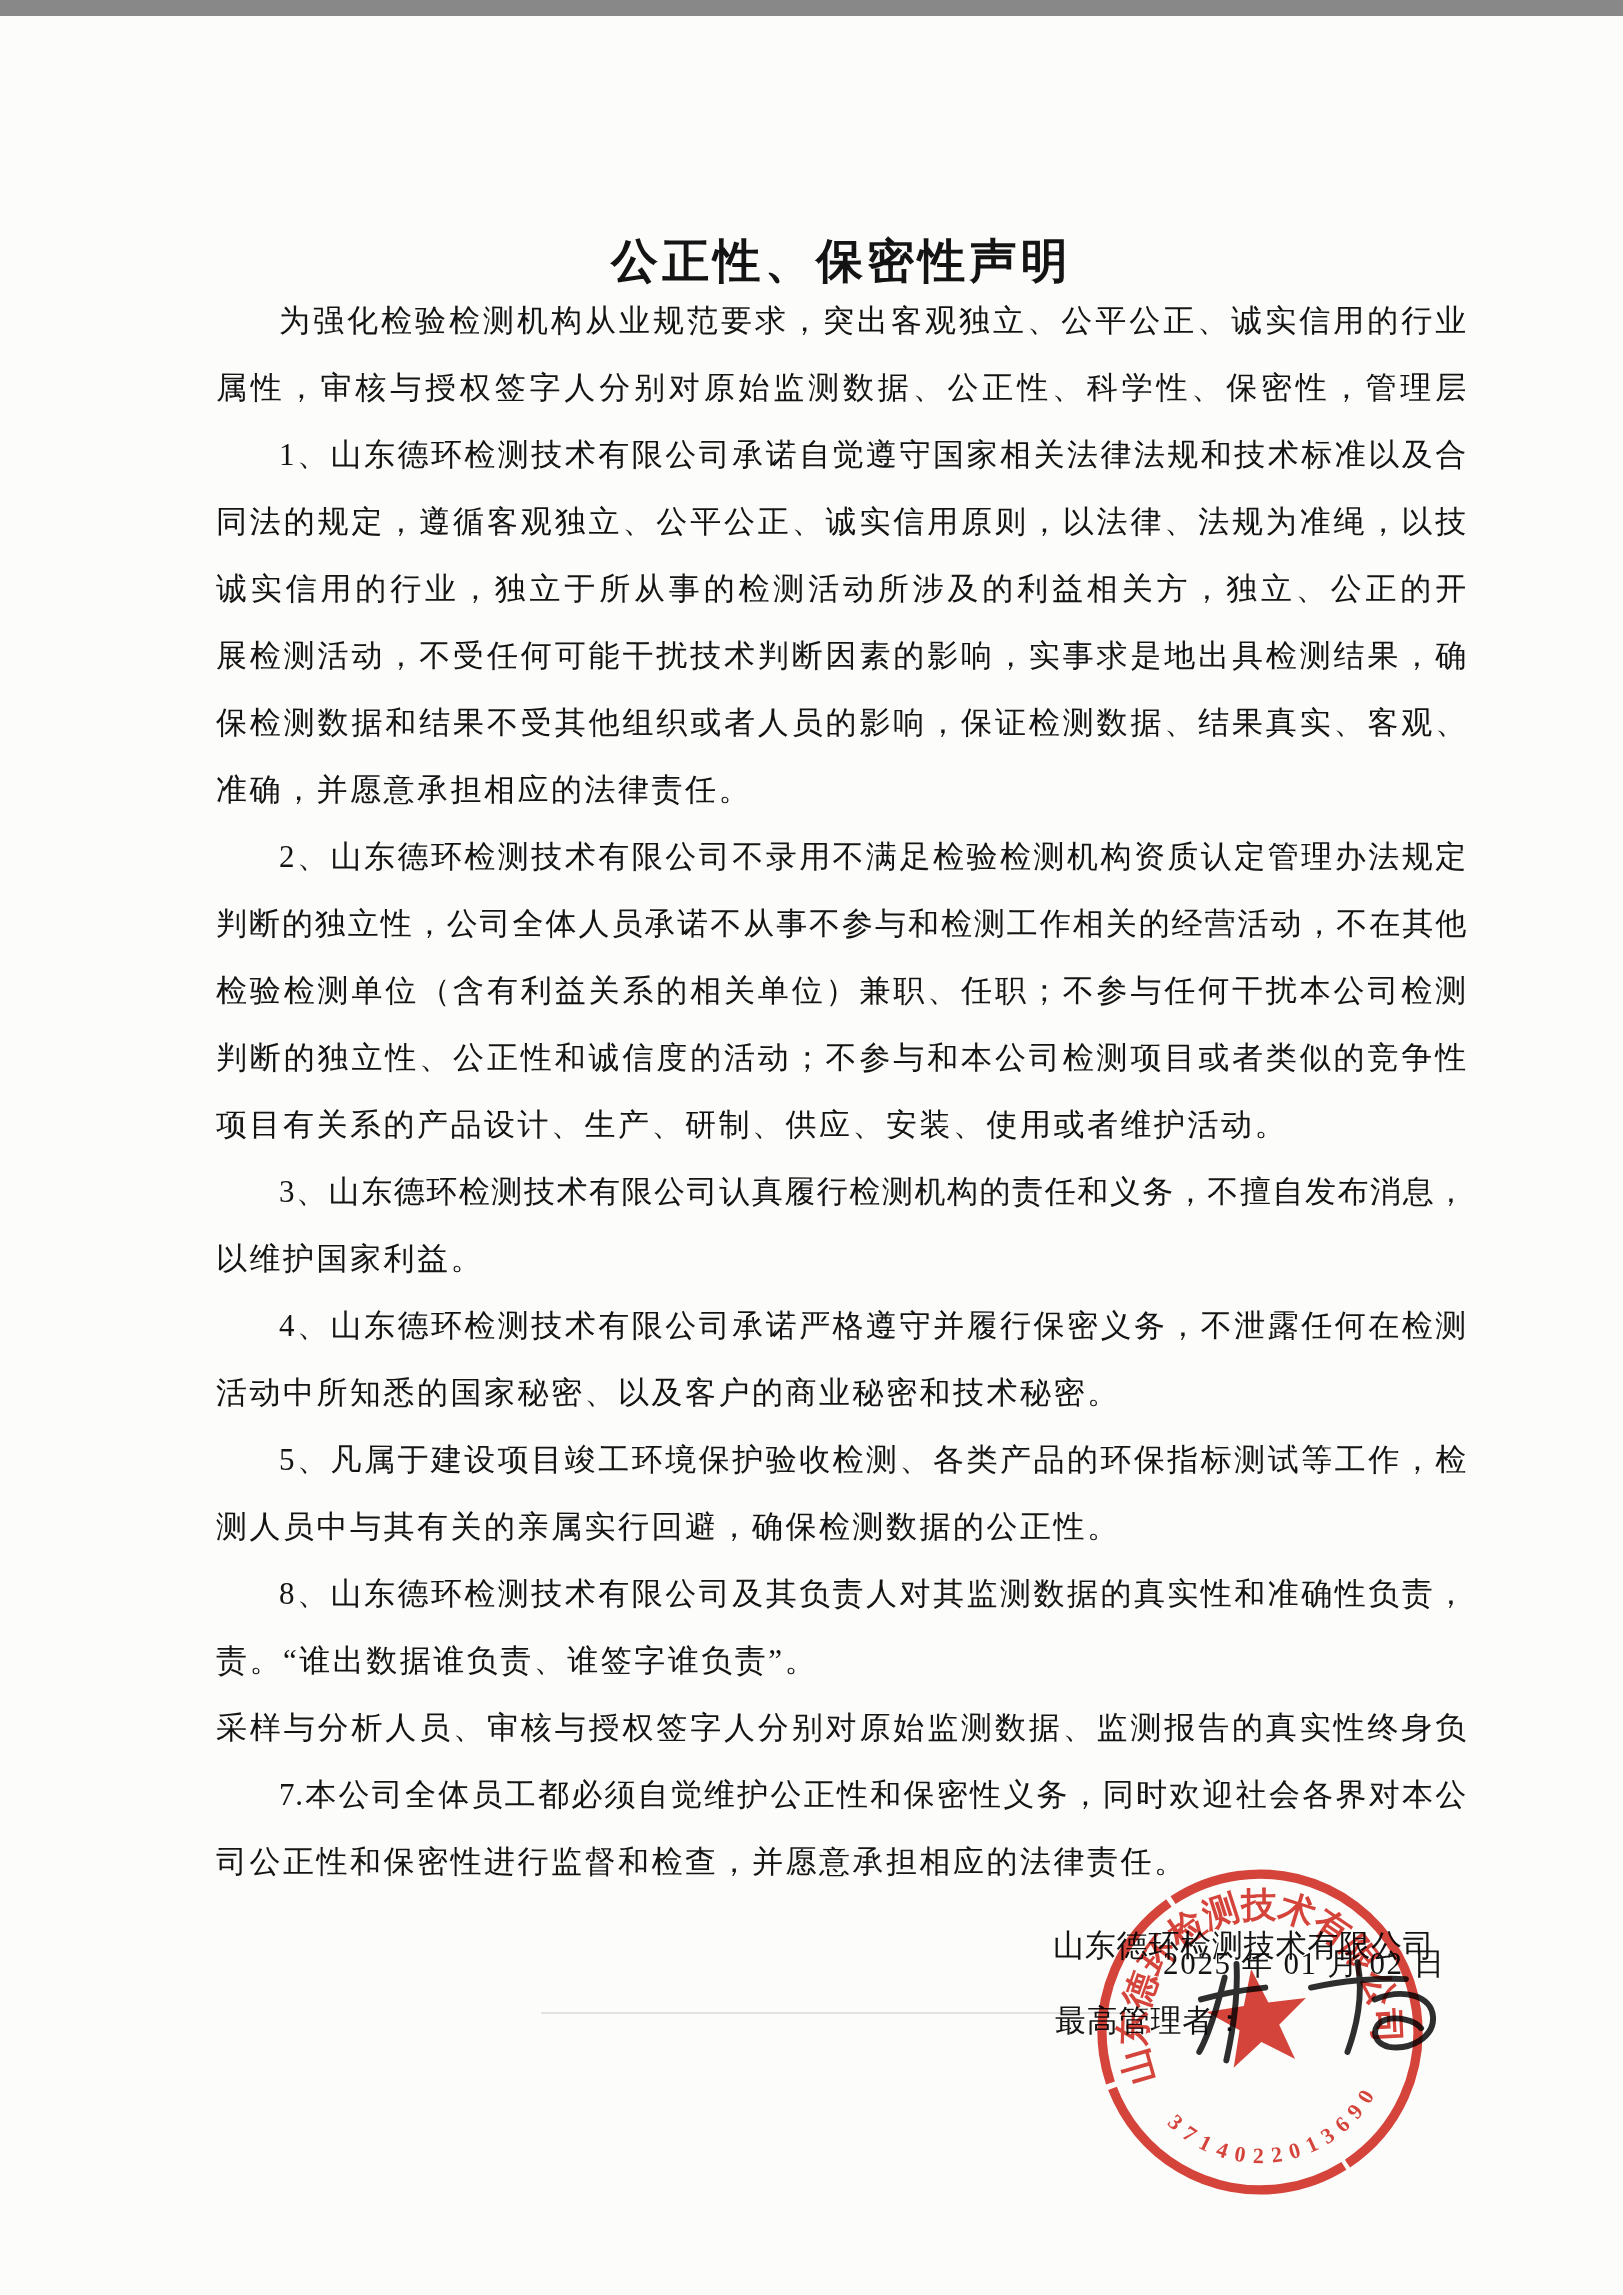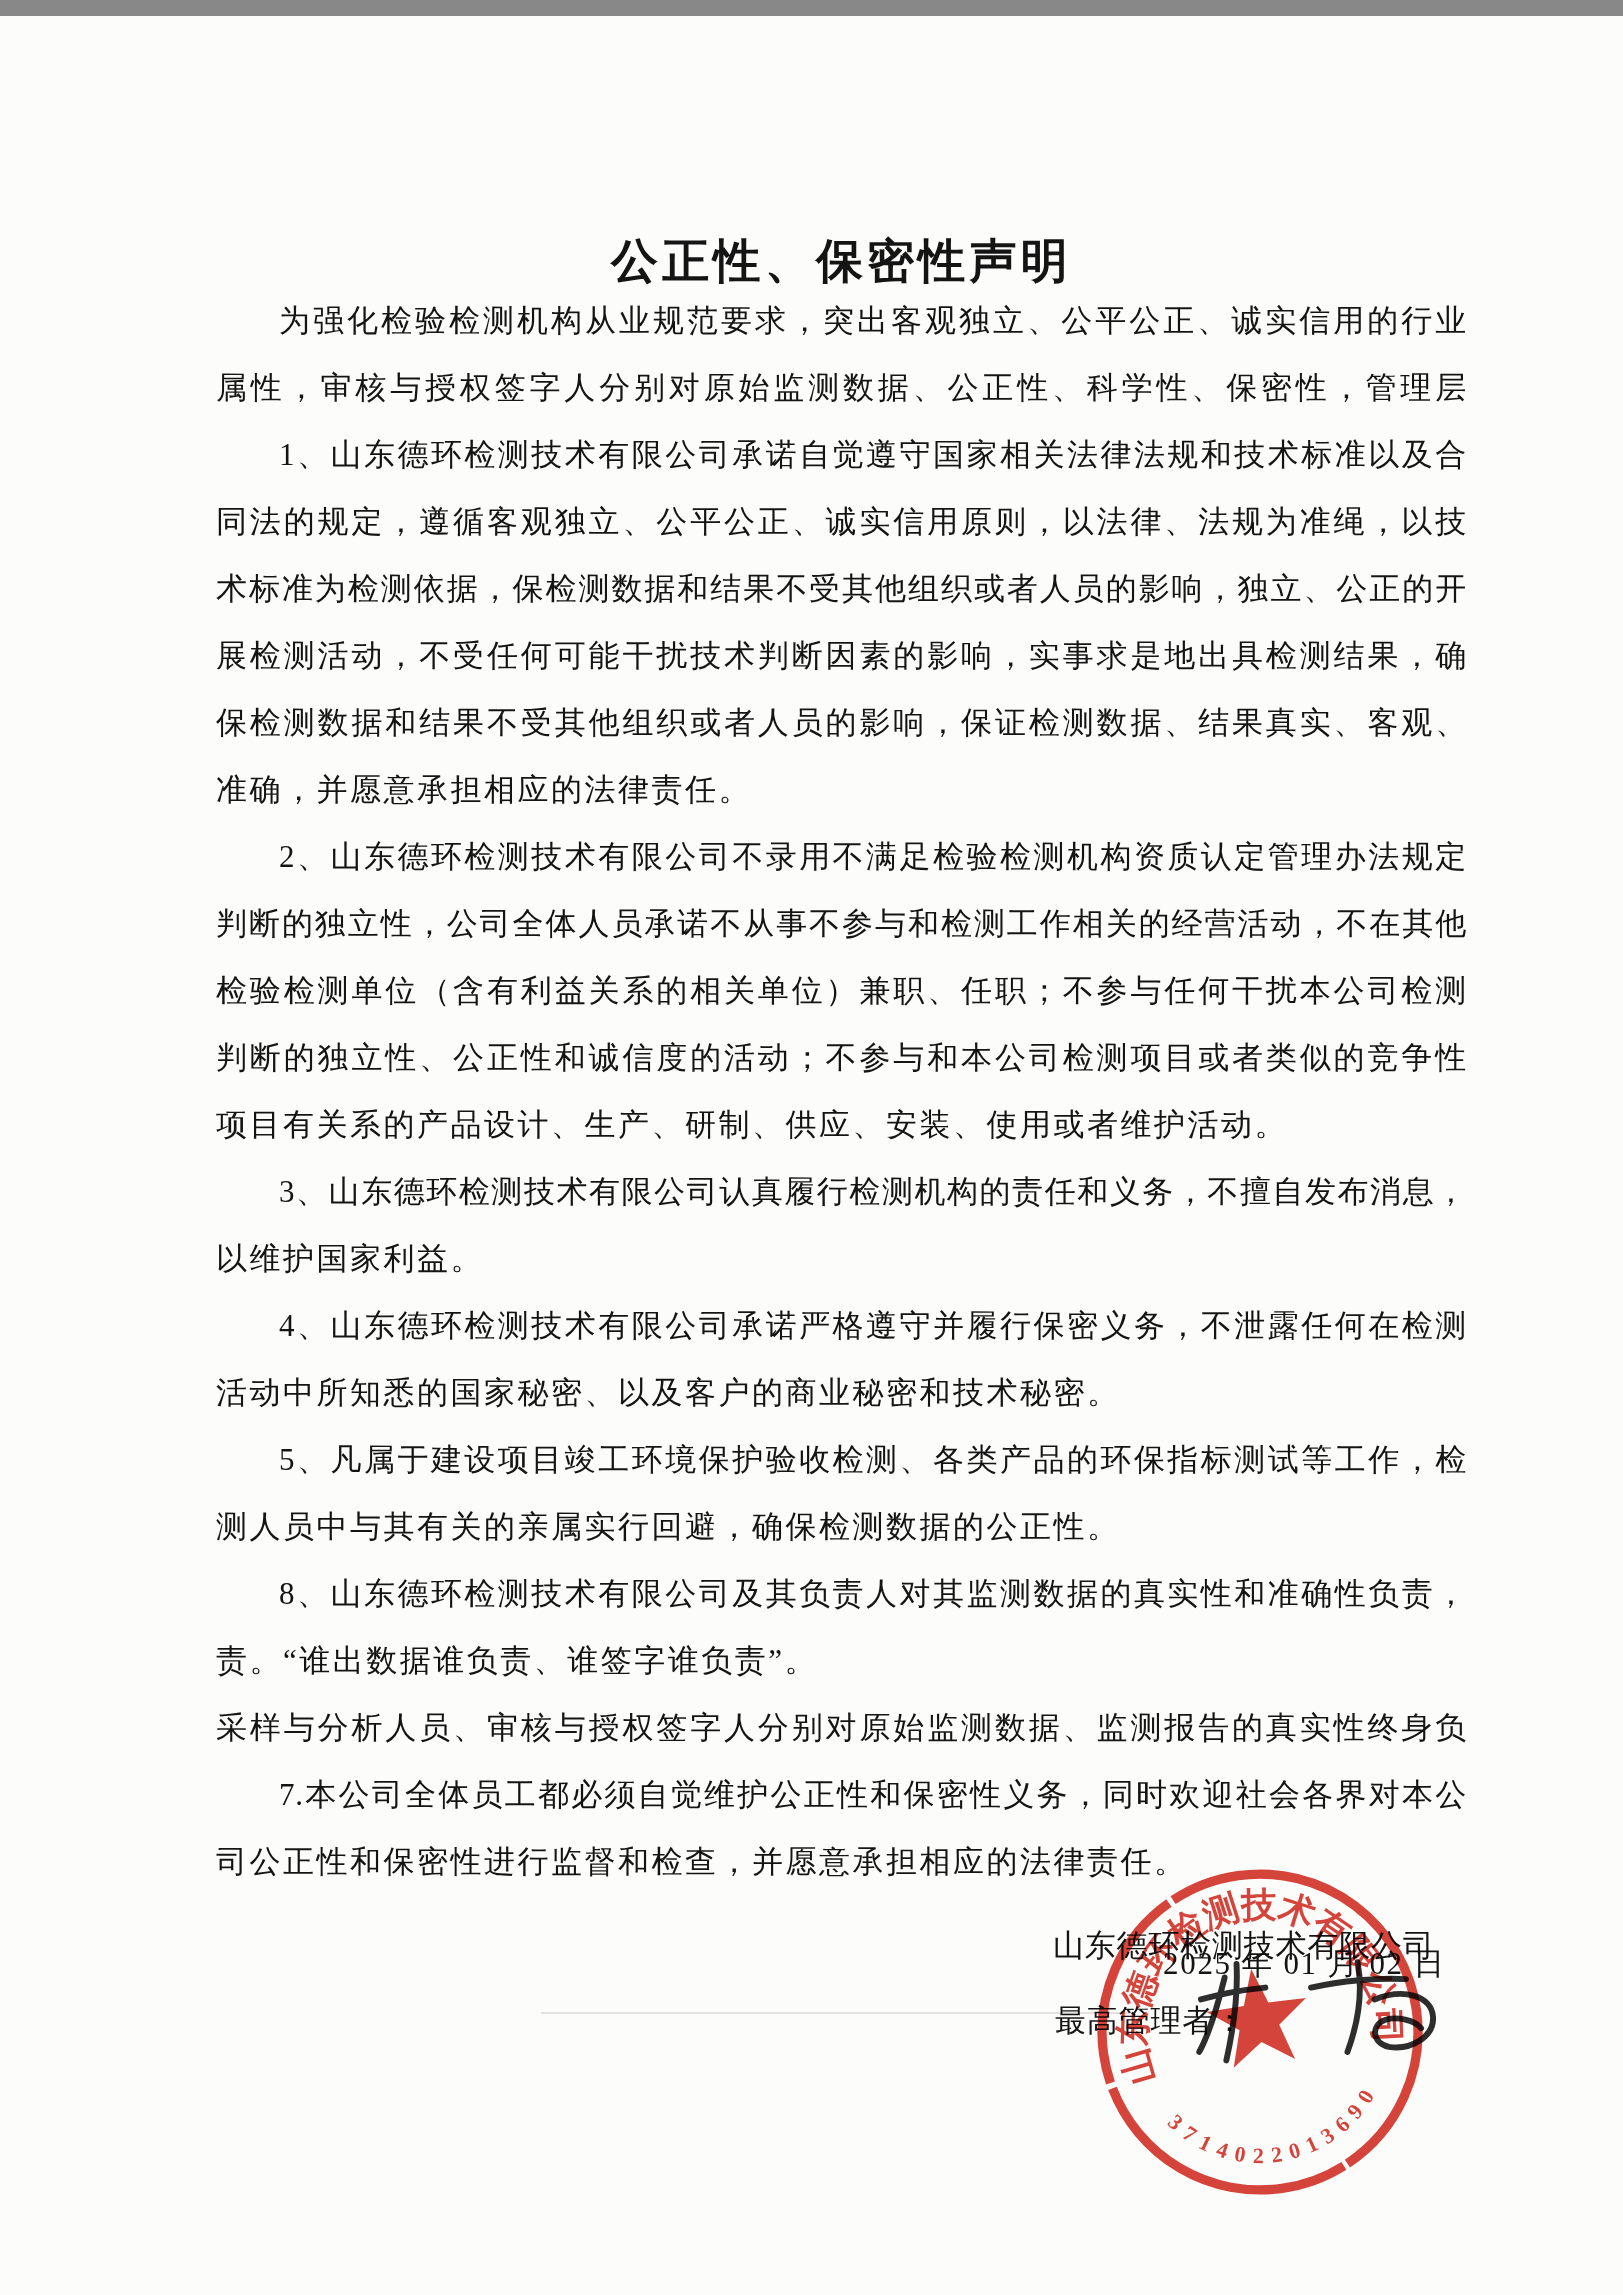--- a/index.html
+++ b/index.html
@@ -81,21 +81,21 @@
 
 <div class="page">
 
   <h1 class="title">公正性、保密性声明</h1>
 
   <div class="body-col">
       <div class="line indent">为强化检验检测机构从业规范要求，突出客观独立、公平公正、诚实信用的行业</div>
       <div class="line">属性，审核与授权签字人分别对原始监测数据、公正性、科学性、保密性，管理层</div>
       <div class="line indent">1、山东德环检测技术有限公司承诺自觉遵守国家相关法律法规和技术标准以及合</div>
       <div class="line">同法的规定，遵循客观独立、公平公正、诚实信用原则，以法律、法规为准绳，以技</div>
-      <div class="line">术标准为检测依据，保检测数据和结果不受其他组织或者人员的影响，独立、公正的开</div>
+      <div class="line">诚实信用的行业，独立于所从事的检测活动所涉及的利益相关方，独立、公正的开</div>
       <div class="line">展检测活动，不受任何可能干扰技术判断因素的影响，实事求是地出具检测结果，确</div>
       <div class="line">保检测数据和结果不受其他组织或者人员的影响，保证检测数据、结果真实、客观、</div>
       <div class="line last">准确，并愿意承担相应的法律责任。</div>
       <div class="line indent">2、山东德环检测技术有限公司不录用不满足检验检测机构资质认定管理办法规定</div>
       <div class="line">判断的独立性，公司全体人员承诺不从事不参与和检测工作相关的经营活动，不在其他</div>
       <div class="line">检验检测单位（含有利益关系的相关单位）兼职、任职；不参与任何干扰本公司检测</div>
       <div class="line">判断的独立性、公正性和诚信度的活动；不参与和本公司检测项目或者类似的竞争性</div>
       <div class="line last">项目有关系的产品设计、生产、研制、供应、安装、使用或者维护活动。</div>
       <div class="line indent">3、山东德环检测技术有限公司认真履行检测机构的责任和义务，不擅自发布消息，</div>
       <div class="line last">以维护国家利益。</div>

